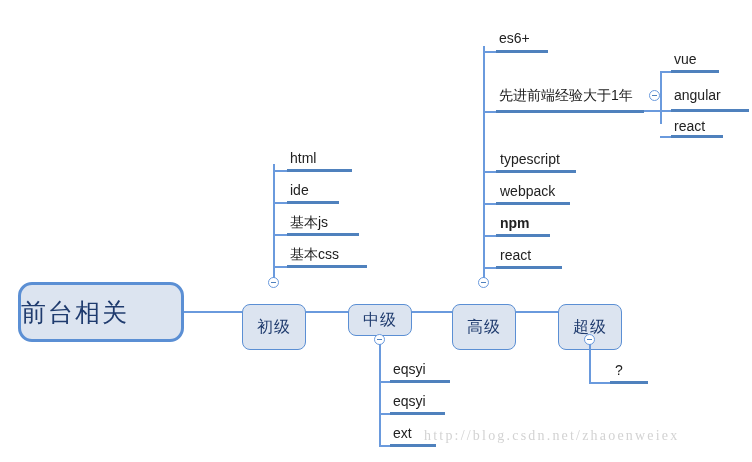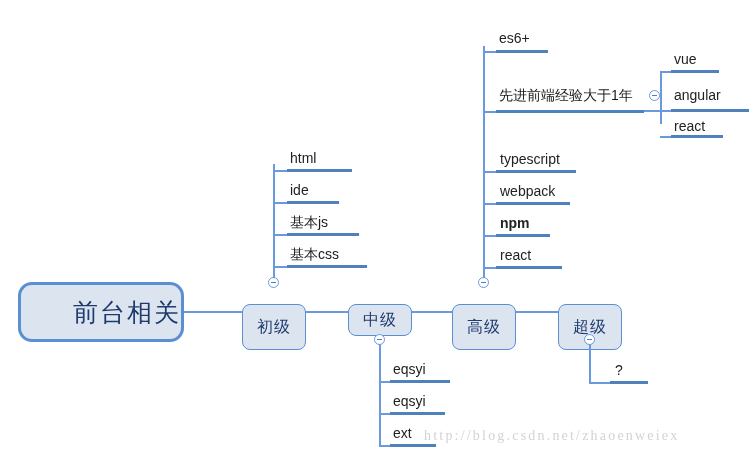--- a/index.html
+++ b/index.html
@@ -18,21 +18,21 @@
 
   
   .root-node {
     position: absolute;
     box-sizing: border-box;
     background: #dce4f0;
     border: 3px solid #5b8fd4;
     border-radius: 14px;
     display: flex;
     align-items: center;
-    justify-content: flex-end;
+    justify-content: flex-start;
     color: #1f3b6e;
     font-size: 25px;
     letter-spacing: 2px;
   }
 
   
   .box-node {
     position: absolute;
     box-sizing: border-box;
     background: #dce4f0;

